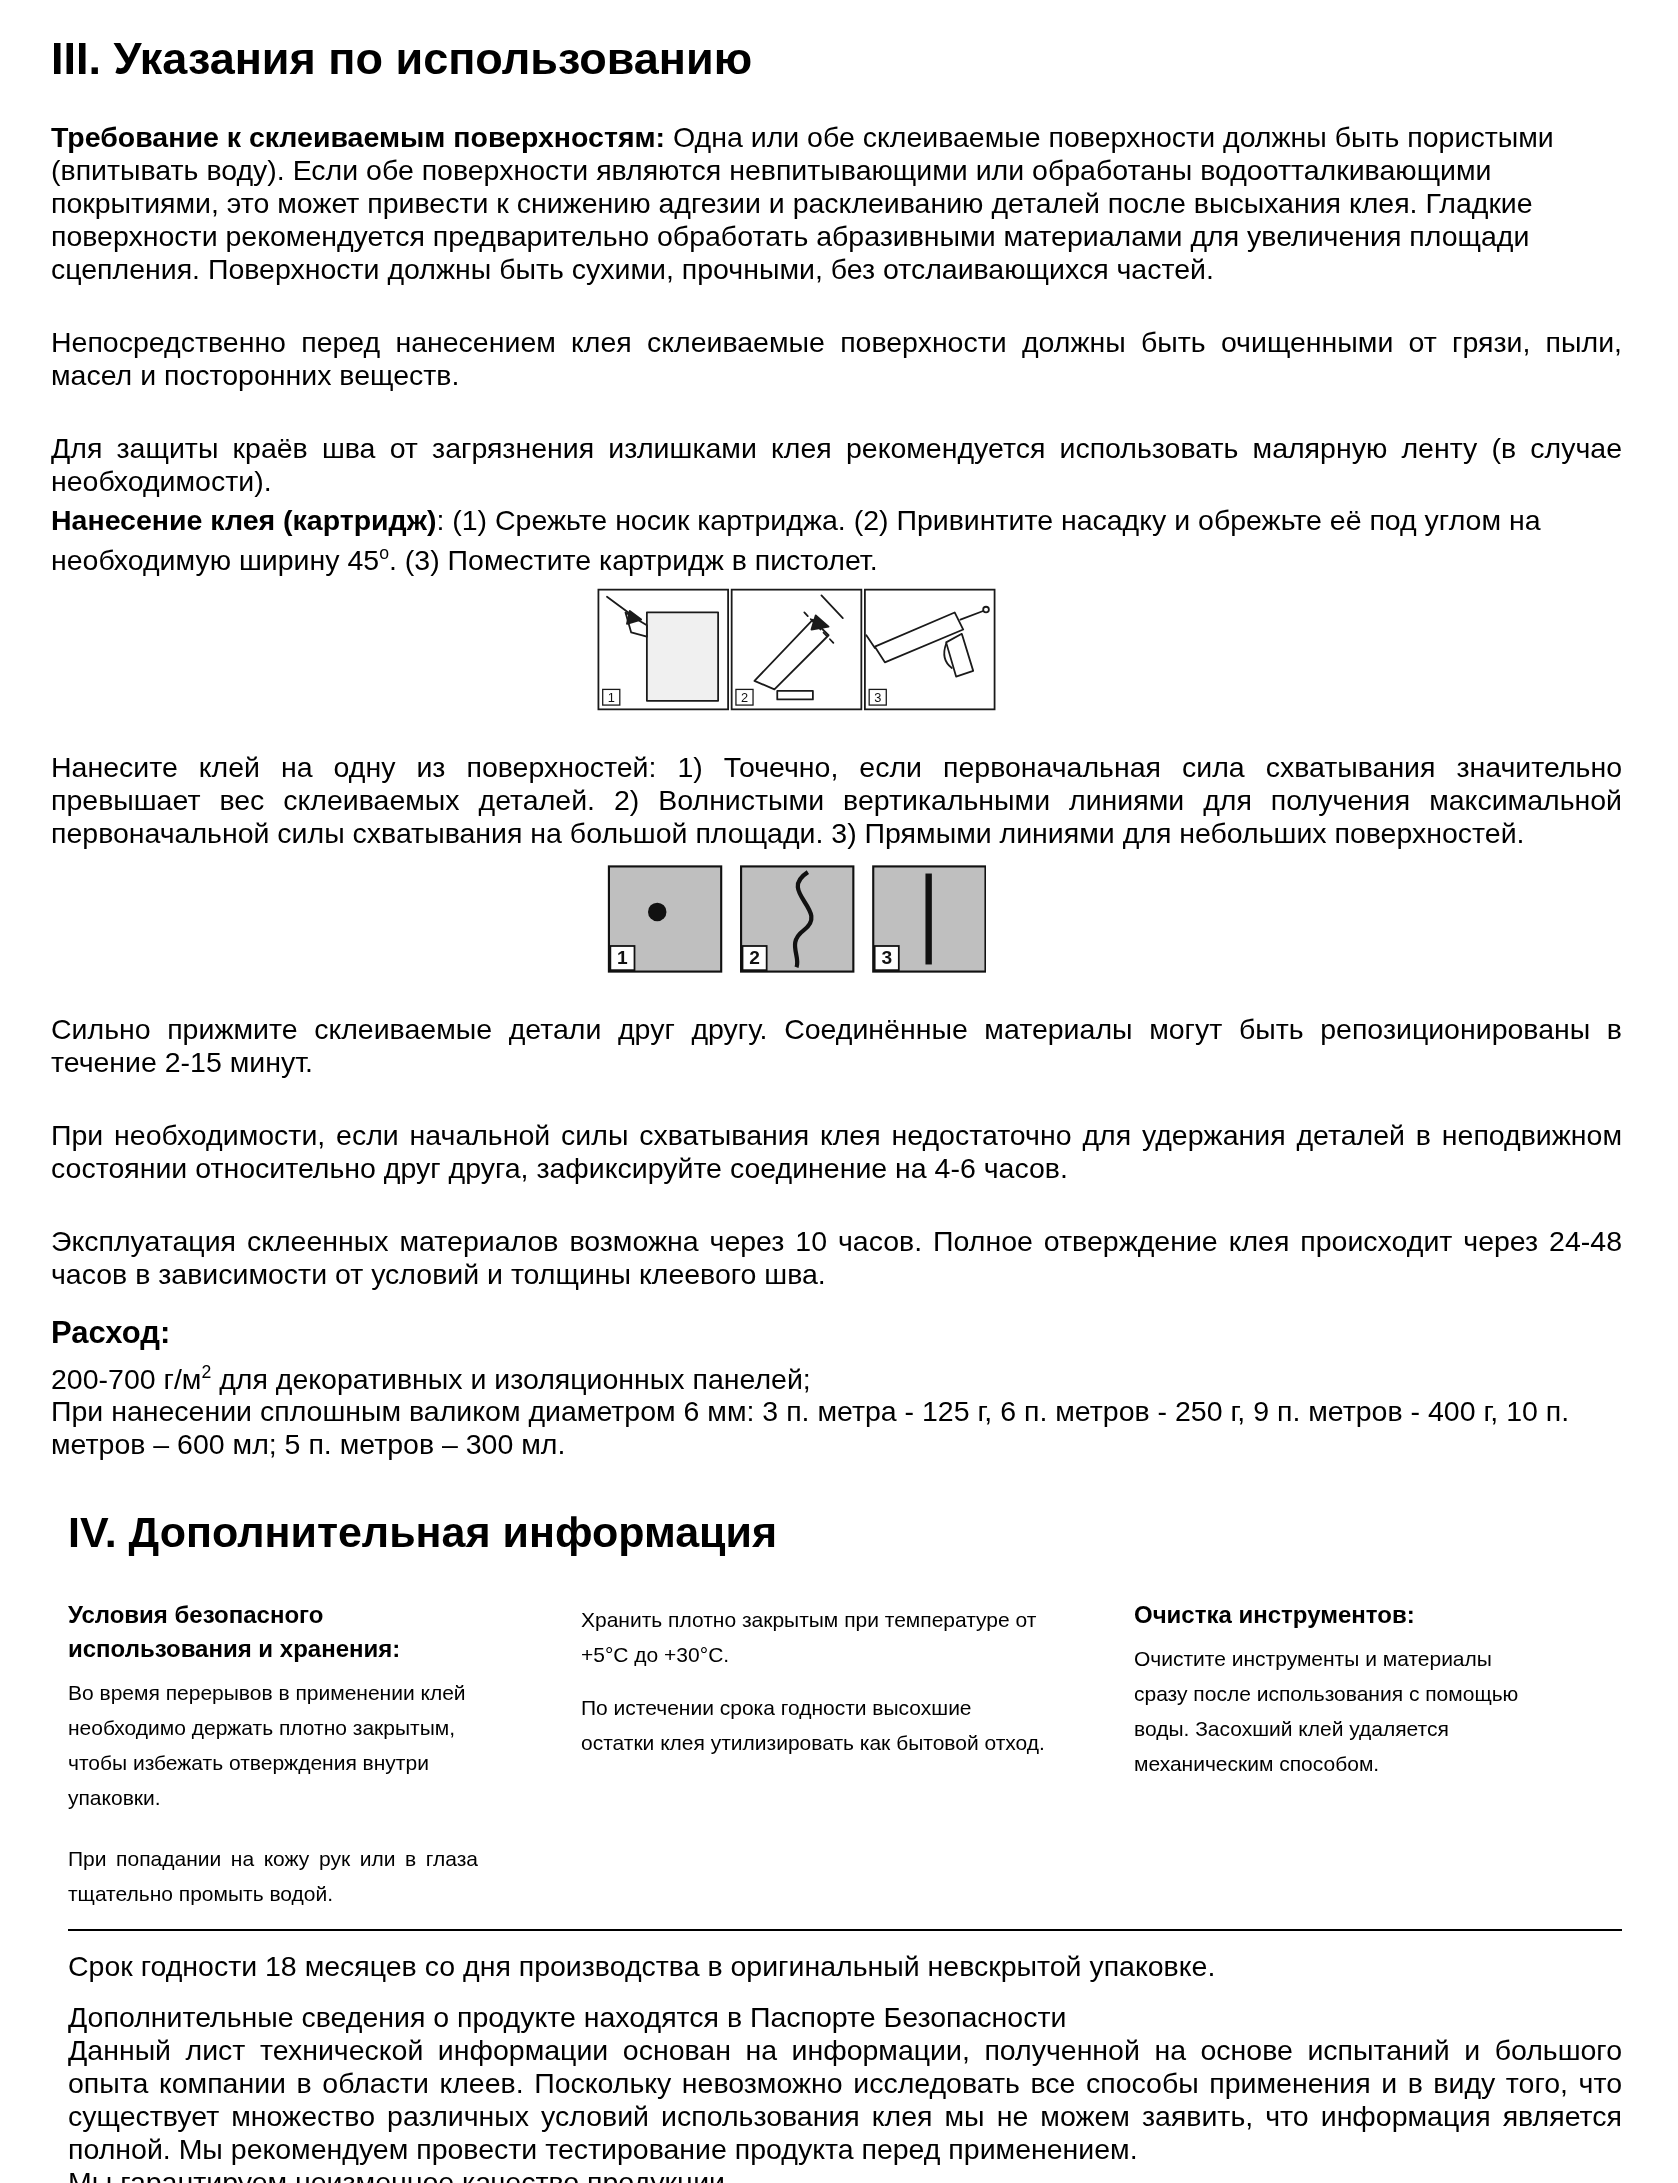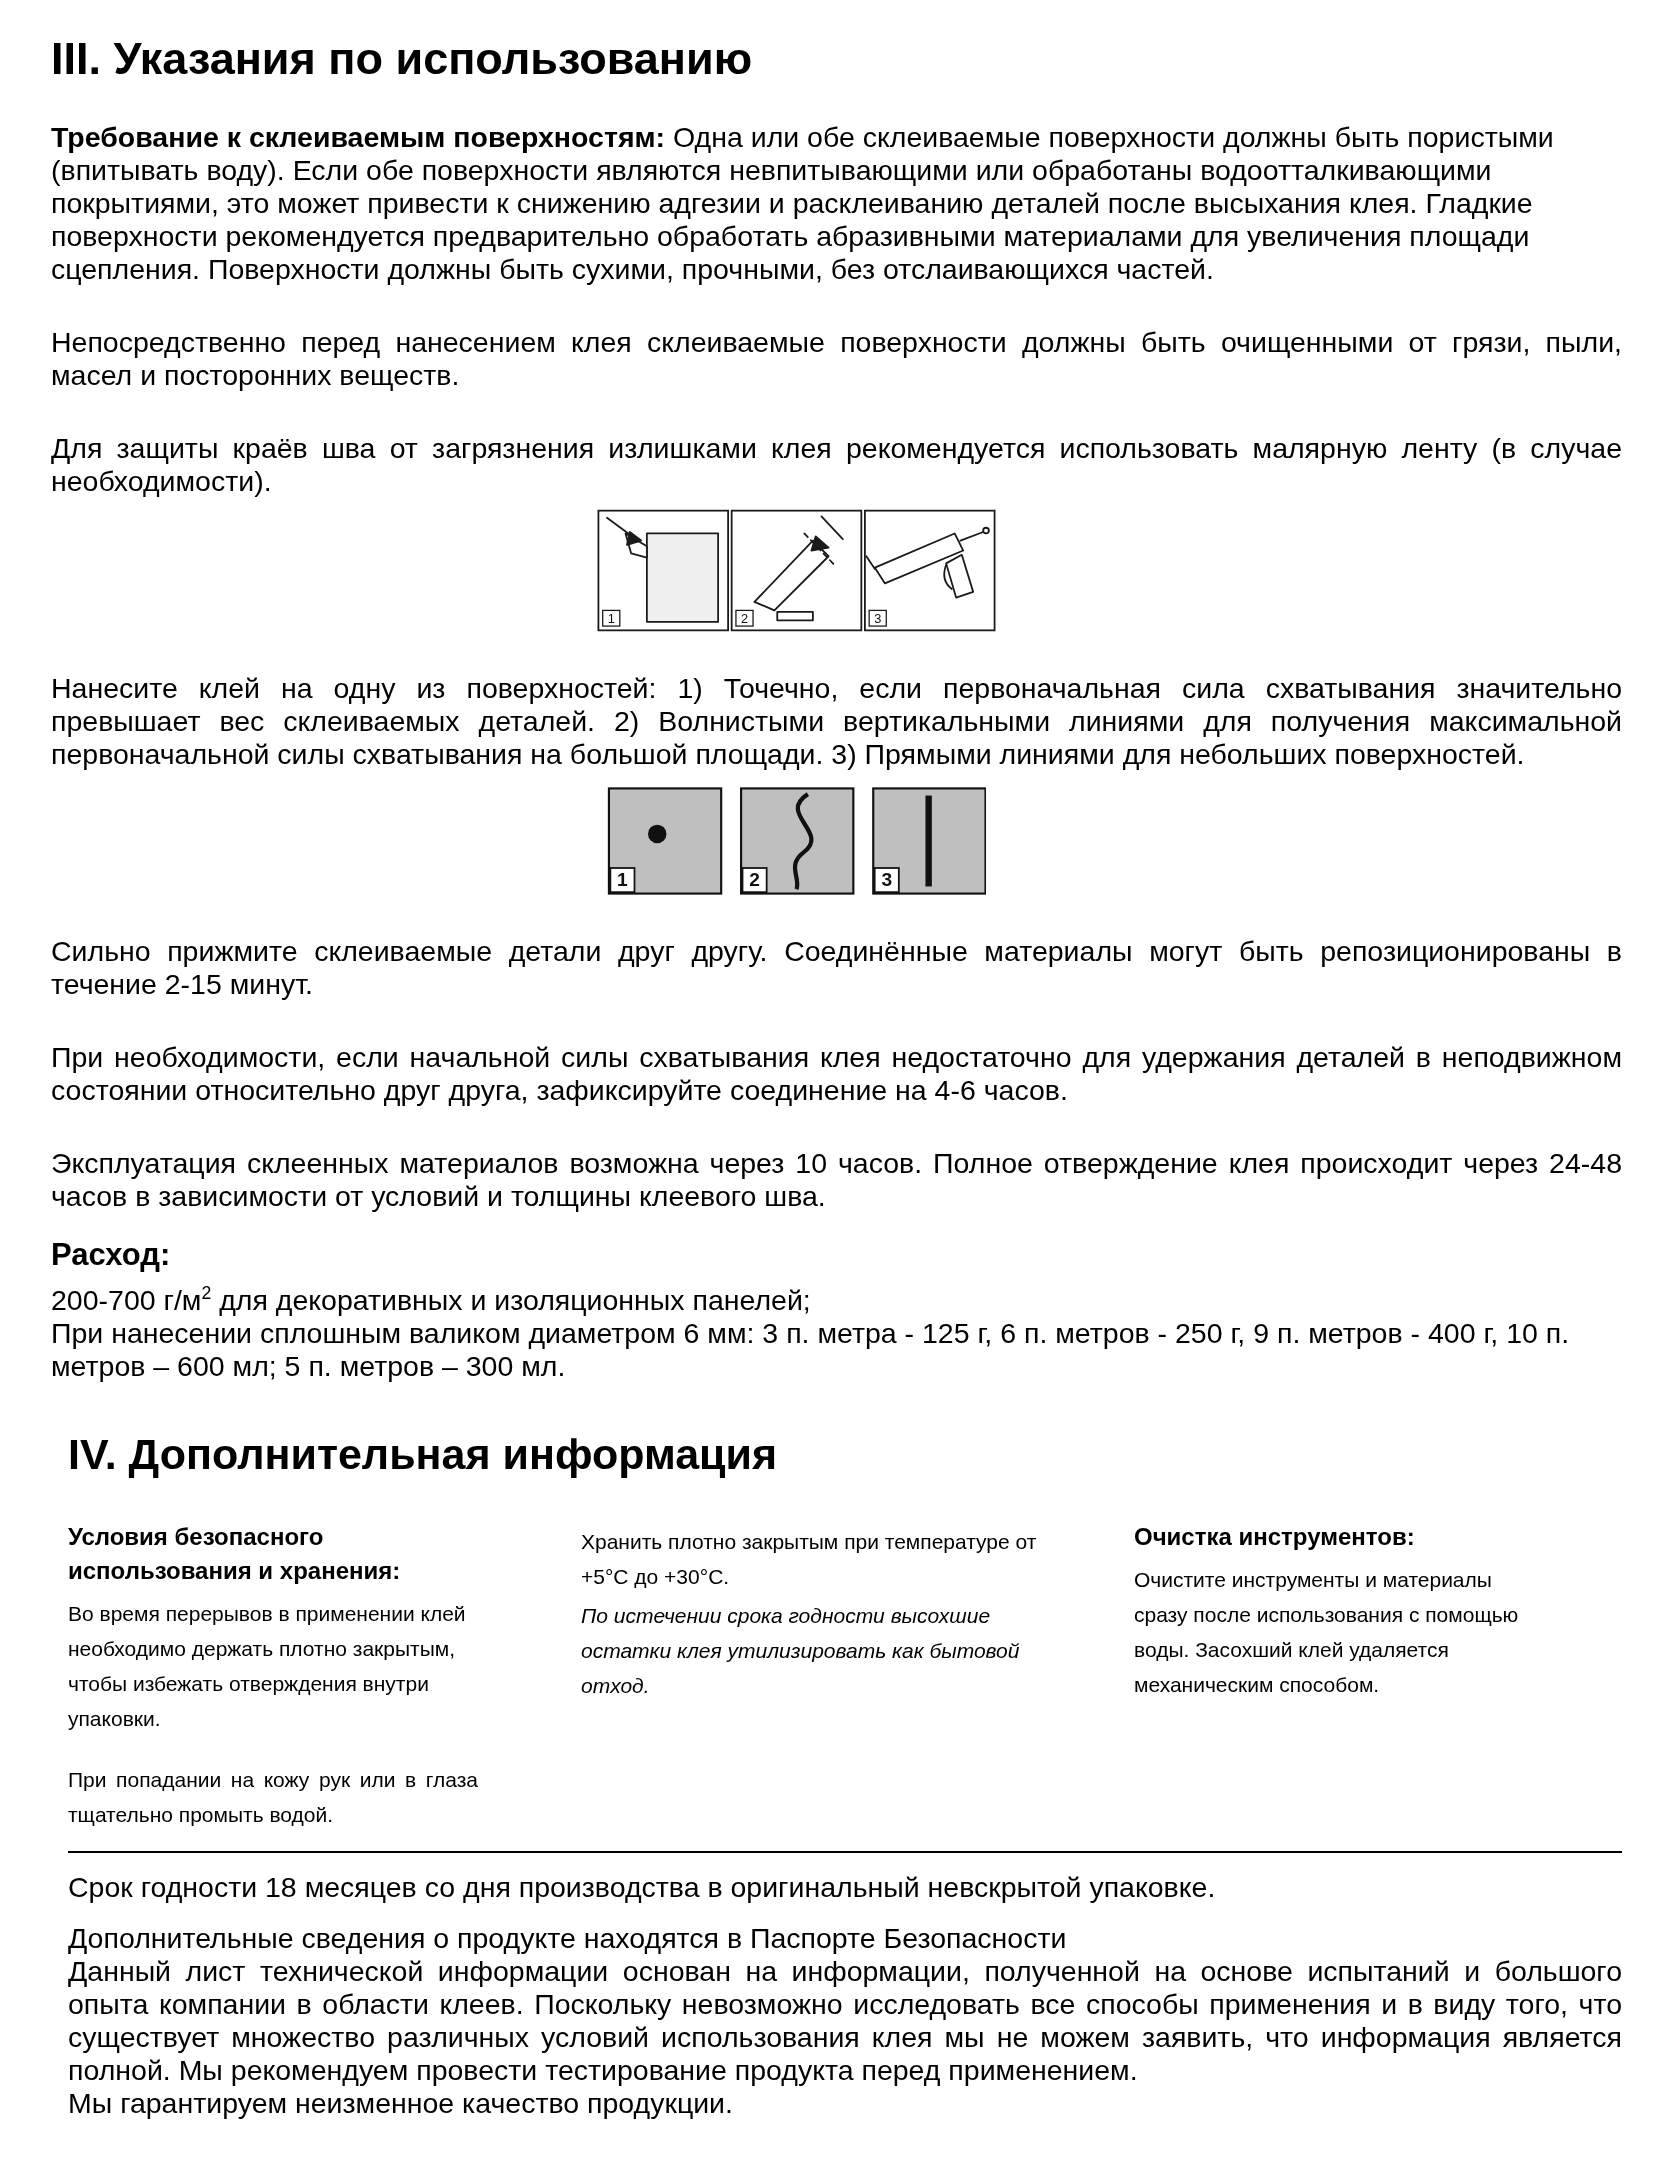--- a/index.html
+++ b/index.html
@@ -30,40 +30,41 @@
   .sec4 { padding-left:17px; margin-top:46px; }
   .sec4 h1.sec4-title { font-size:43px; line-height:50px; font-weight:bold; margin:0 0 41px 0; }
 
   .cols { display:flex; align-items:flex-start; }
   .col p { font-size:21px; line-height:35px; margin:0; }
   .col h3 { font-size:24px; line-height:34px; font-weight:bold; margin:0 0 8.6px 0; }
   .col1 { width:410px; margin-right:103px; }
   .col2 { width:467px; margin-right:86px; padding-top:4.3px; }
   .col3 { width:417px; }
   .col .mt  { margin-top:26px; }
-  .col .mt2 { margin-top:4px;font-style:italic; }
+  .col .mt2 { margin-top:18px; }
 
   hr.rule { border:none; border-top:2.9px solid #000; margin:18.5px 0 18.5px 0; }
 
   .footer p { font-size:28.5px; line-height:33px; margin:0; }
   .footer .shelf { margin-bottom:18px; }
 </style>
 </head>
 <body>
 
 <div class="page">
 
   <h1 class="sec-title">III. Указания по использованию</h1>
 
   <p class="body"><b>Требование к склеиваемым поверхностям:</b><span> Одна или обе склеиваемые поверхности должны быть пористыми (впитывать воду). Если обе поверхности являются невпитывающими или обработаны водоотталкивающими покрытиями, это может привести к снижению адгезии и расклеиванию деталей после высыхания клея. Гладкие поверхности рекомендуется предварительно обработать абразивными материалами для увеличения площади сцепления. Поверхности должны быть сухими, прочными, без отслаивающихся частей.</span></p>
 
   <p class="body just">Непосредственно перед нанесением клея склеиваемые поверхности должны быть очищенными от грязи, пыли, масел и посторонних веществ.</p>
 
   <p class="body just gap-b">Для защиты краёв шва от загрязнения излишками клея рекомендуется использовать малярную ленту (в случае необходимости).</p>
 
+  <p class="body"><b>Нанесение клея (картридж)</b><span>: (1) Срежьте носик картриджа. (2) Привинтите насадку и обрежьте её под углом на необходимую ширину 45</span><sup>о</sup><span>. (3) Поместите картридж в пистолет.</span></p>
 
   <div class="figwrap f1">
     <svg class="fig" width="399" height="123" viewBox="0 0 560 172">
       <g fill="#ffffff" stroke="#1a1a1a" stroke-width="2.5">
         <rect x="2" y="2" width="182" height="168"></rect>
         <rect x="189" y="2" width="182" height="168"></rect>
         <rect x="376" y="2" width="182" height="168"></rect>
       </g>
       <g stroke="#1a1a1a" fill="none" stroke-width="2.5" stroke-linejoin="round" stroke-linecap="round">
         <rect x="70" y="34" width="100" height="124" fill="#f0f0f0"></rect>

